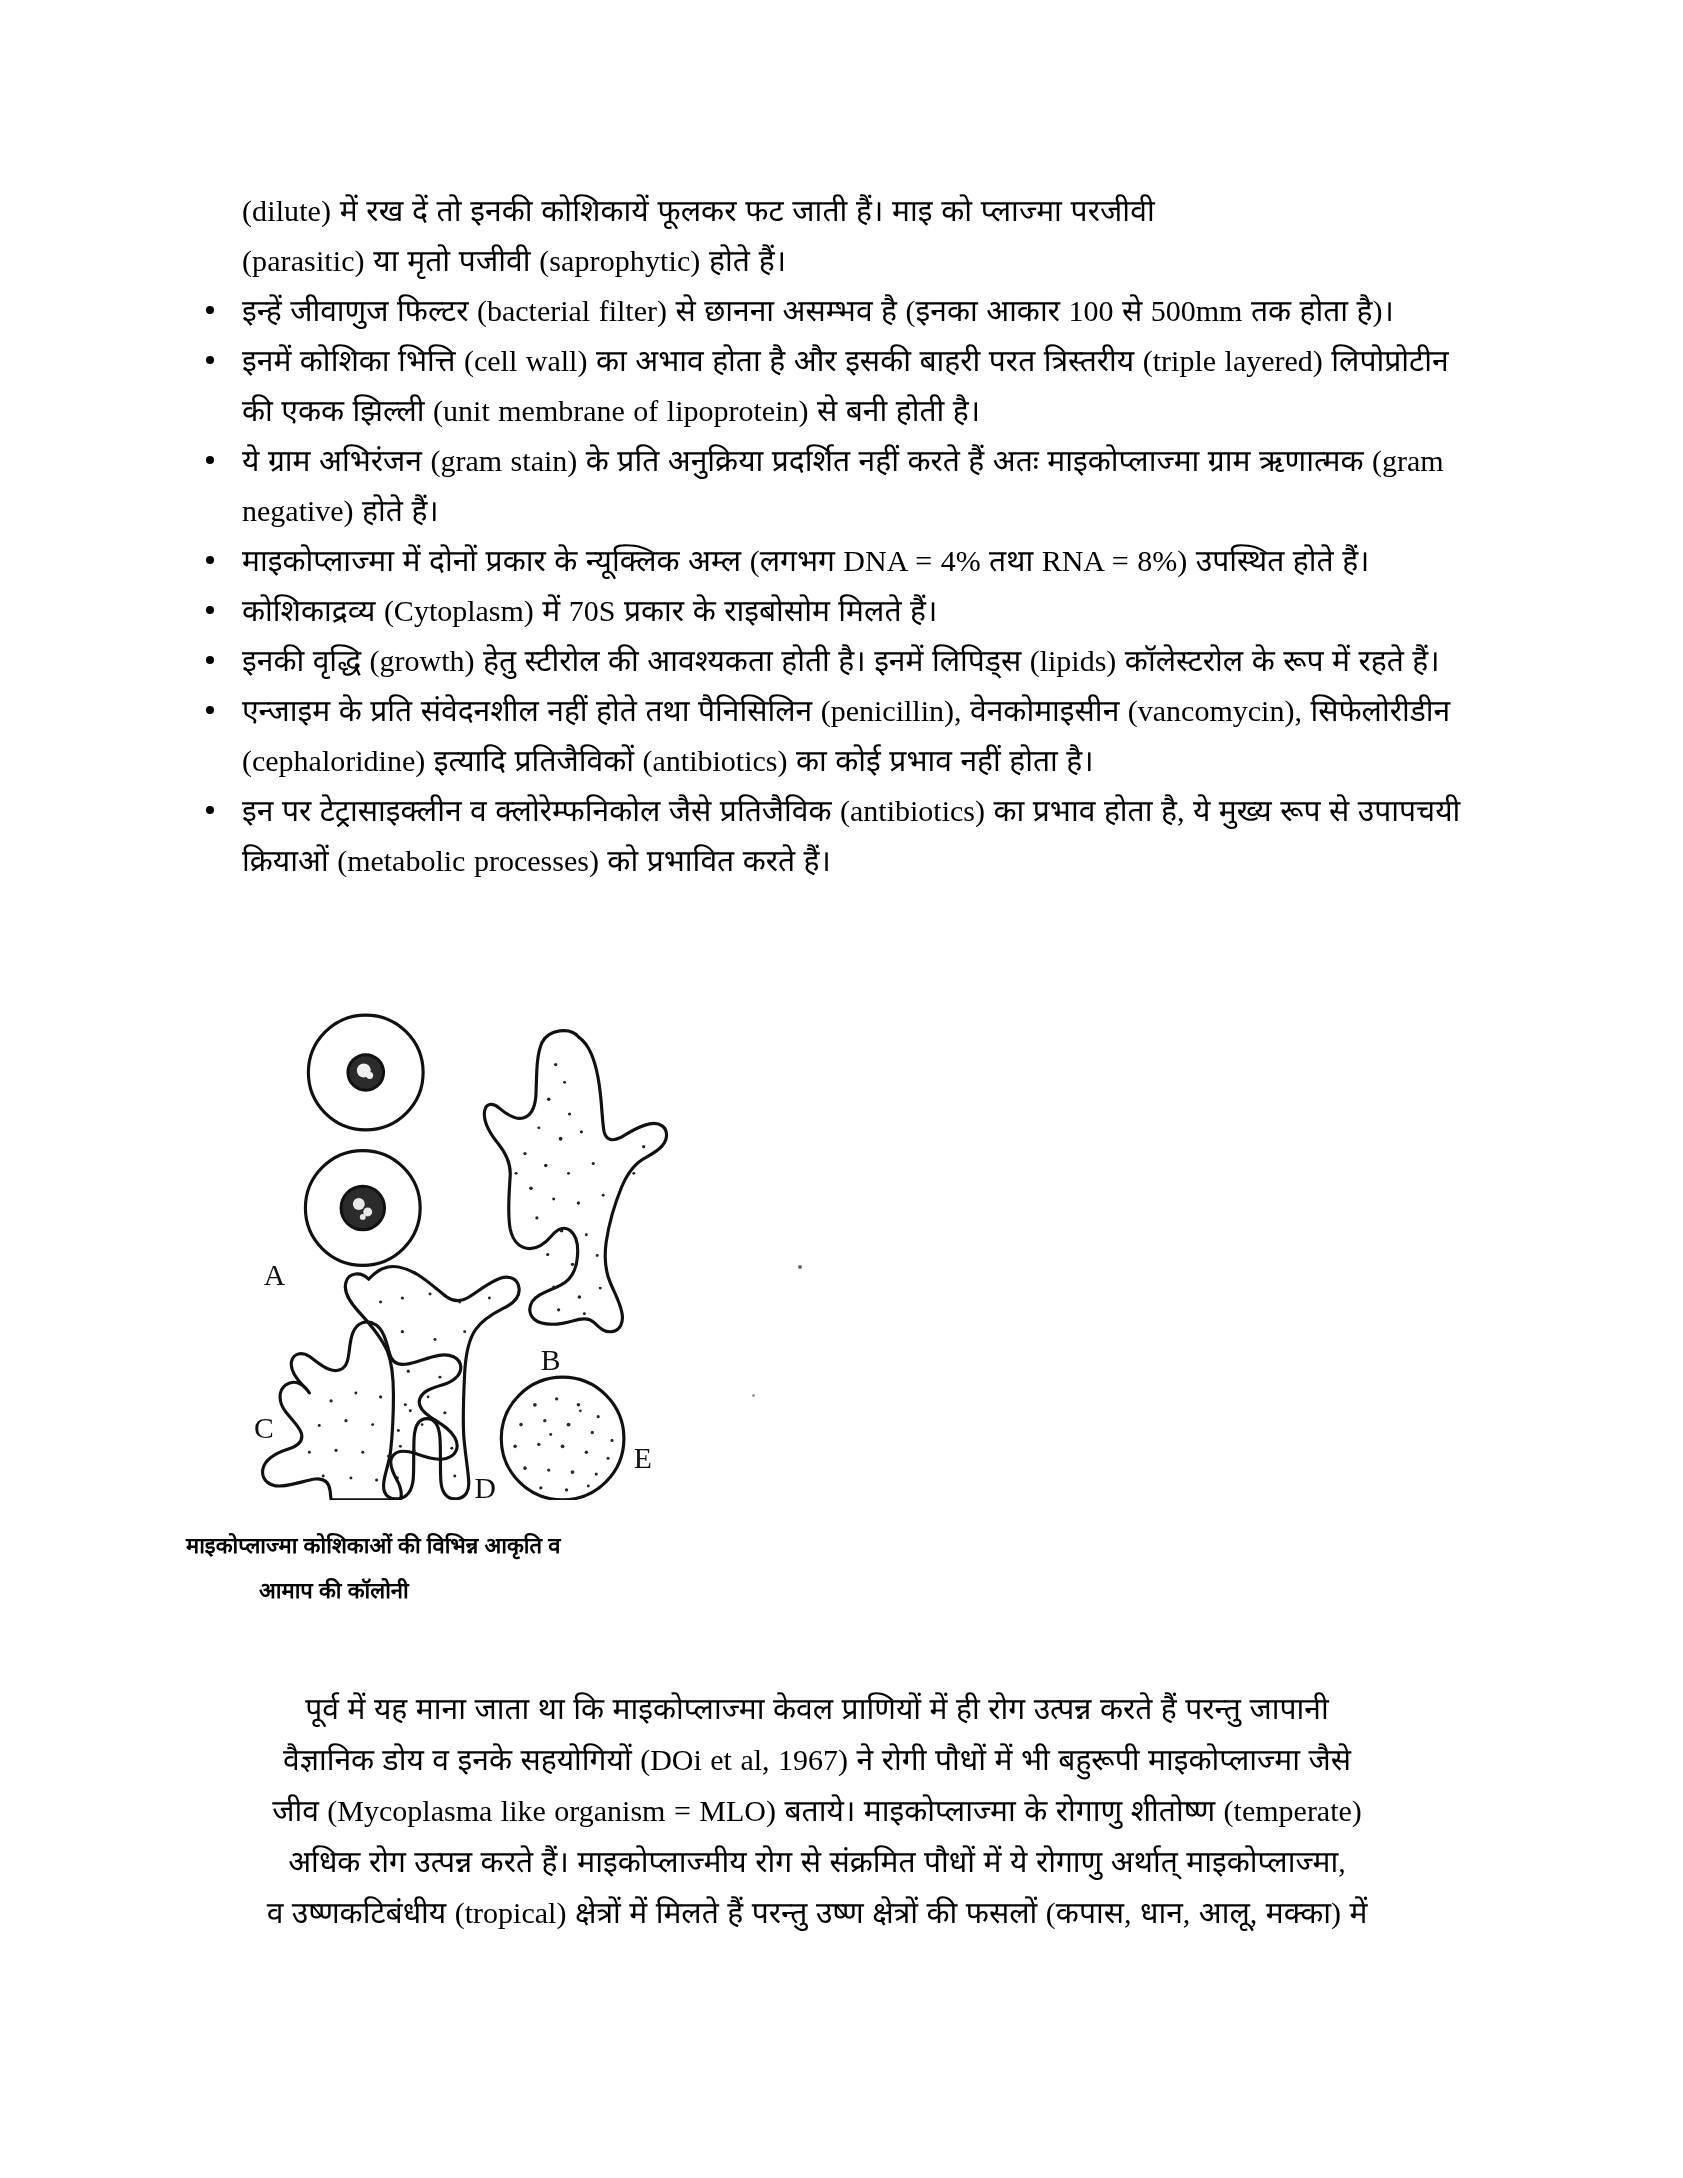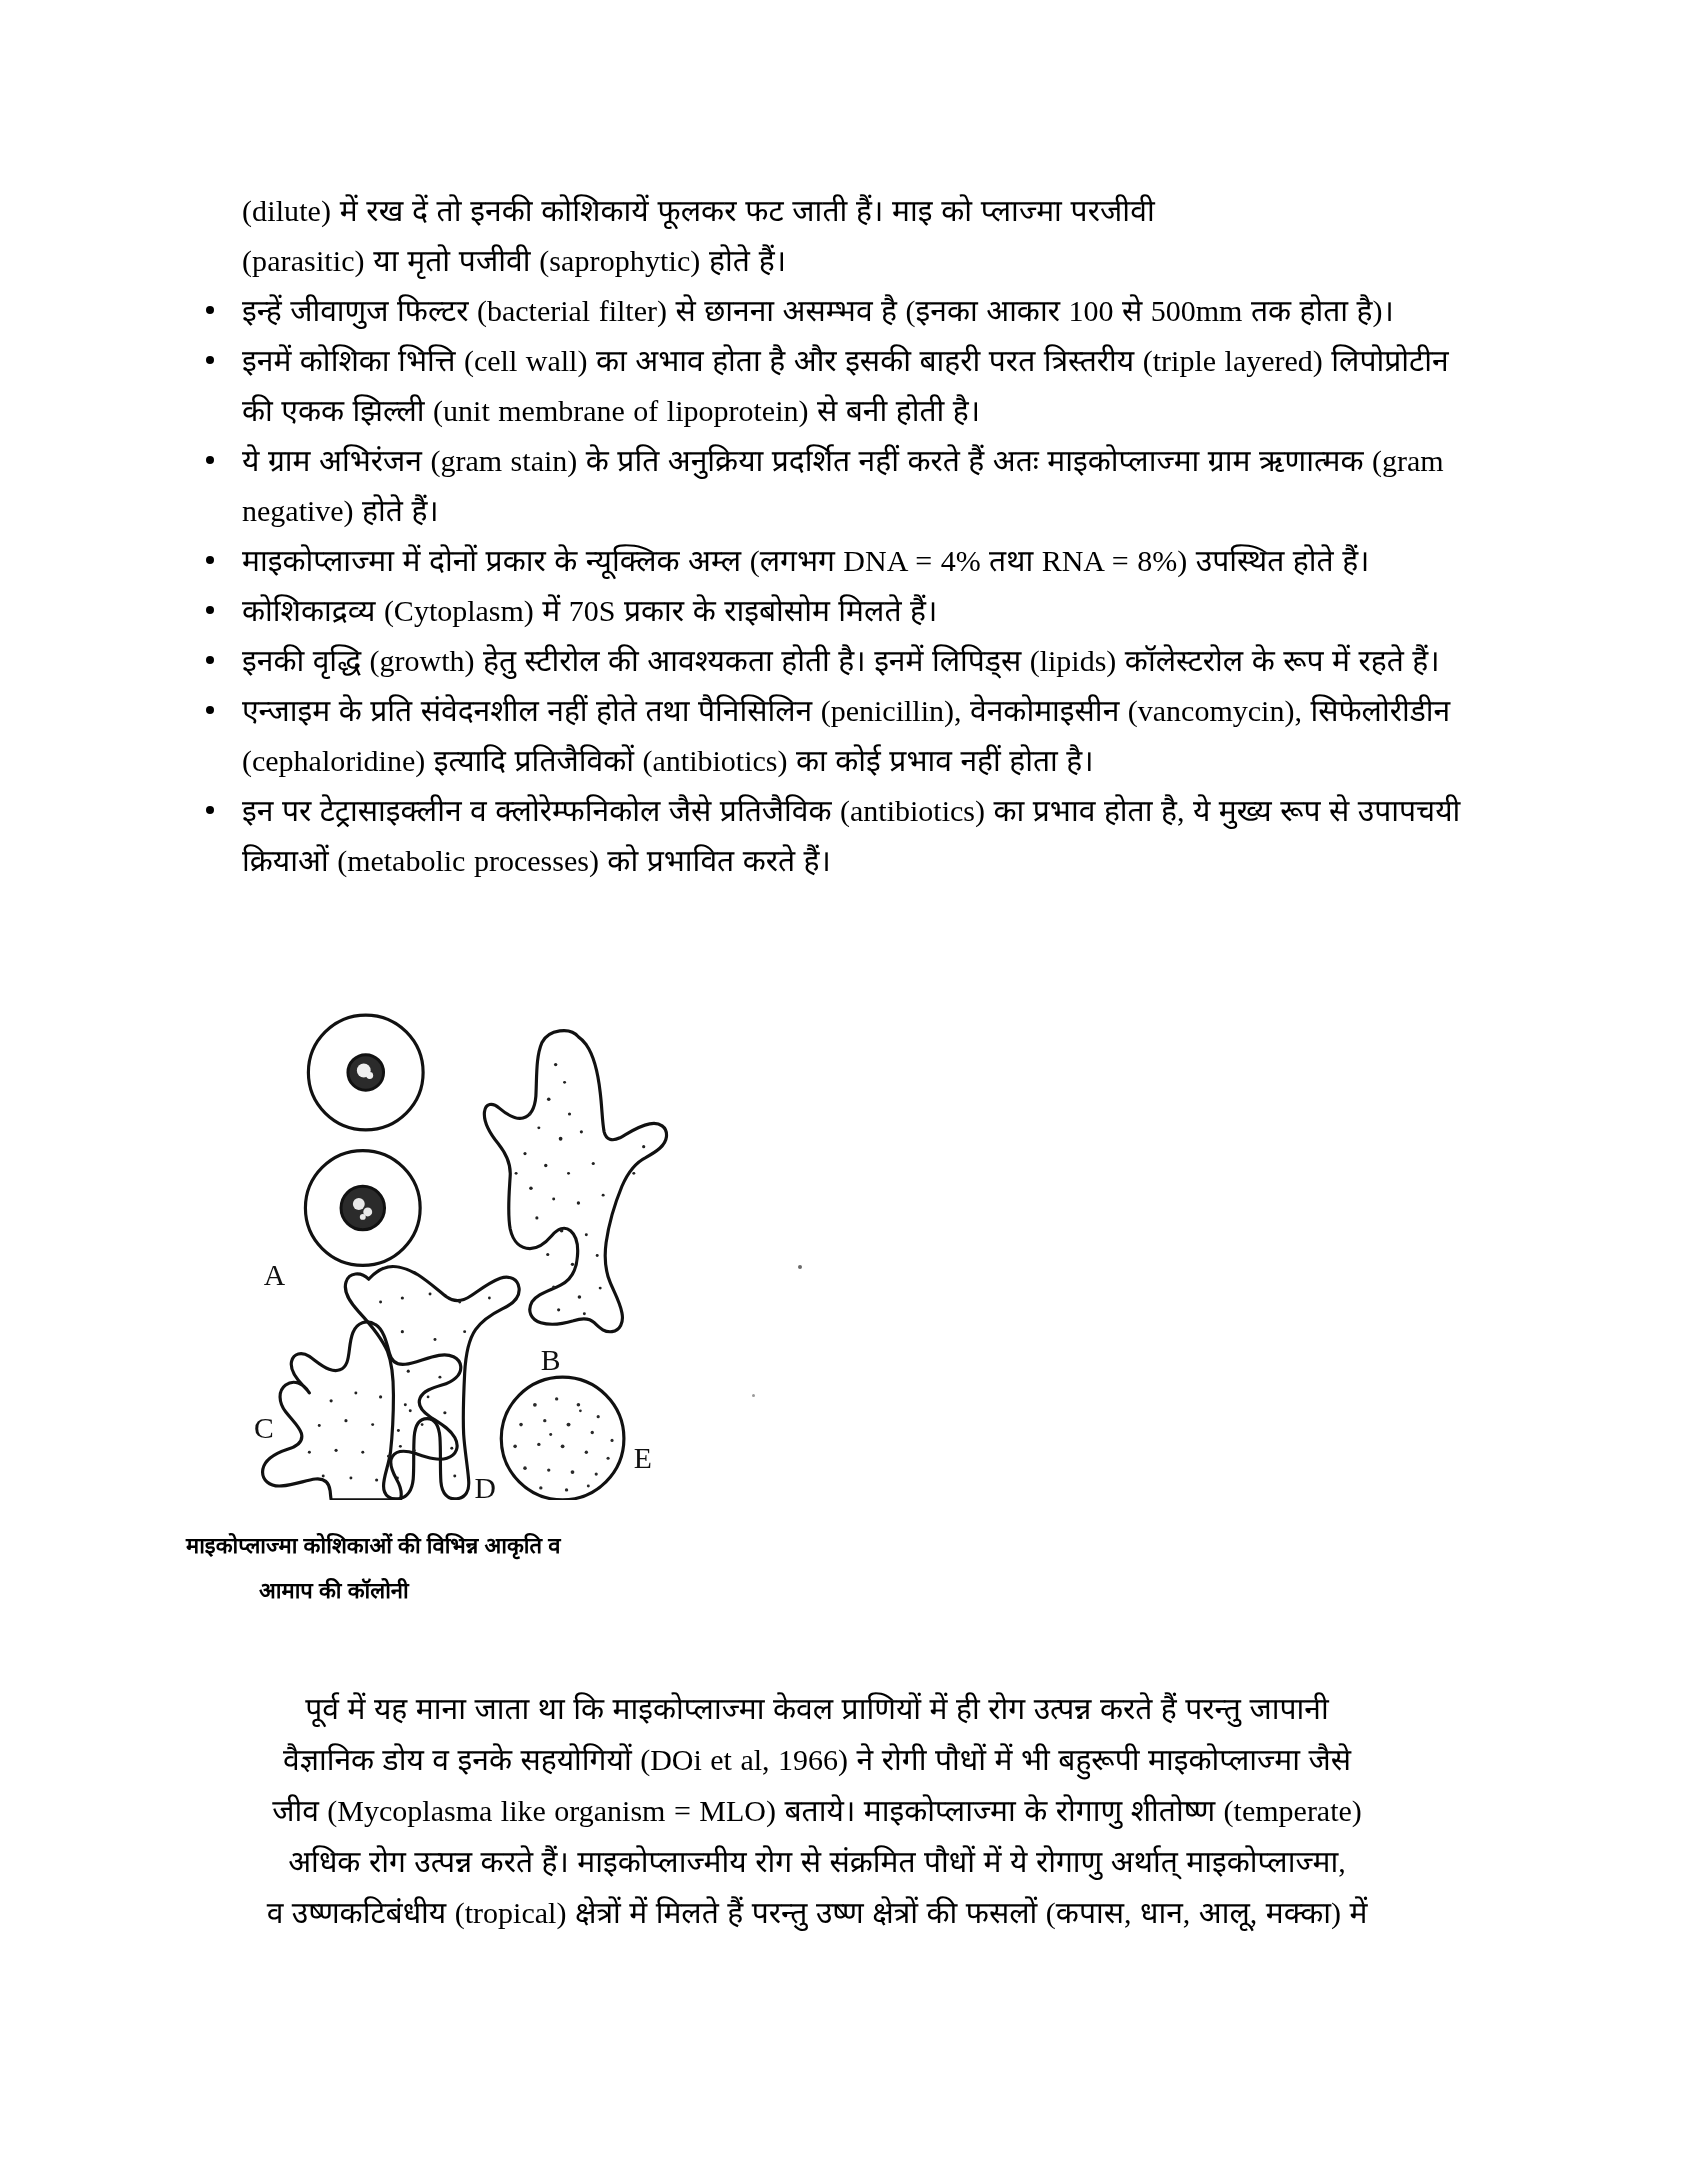--- a/index.html
+++ b/index.html
@@ -393,20 +393,20 @@
   <span class="stray-dot"></span>
   <span class="stray-dot2"></span>
 
   <div class="caption">
     <span class="line1">माइकोप्लाज्मा कोशिकाओं की विभिन्न आकृति व</span>
     <span class="line2">आमाप की कॉलोनी</span>
   </div>
 
   <div class="closing">
     <p>पूर्व में यह माना जाता था कि माइकोप्लाज्मा केवल प्राणियों में ही रोग उत्पन्न करते हैं परन्तु जापानी</p>
-    <p>वैज्ञानिक डोय व इनके सहयोगियों (DOi et al, 1966) ने रोगी पौधों में भी बहुरूपी माइकोप्लाज्मा जैसे</p>
+    <p>वैज्ञानिक डोय व इनके सहयोगियों (DOi et al, 1967) ने रोगी पौधों में भी बहुरूपी माइकोप्लाज्मा जैसे</p>
     <p>जीव (Mycoplasma like organism = MLO) बताये। माइकोप्लाज्मा के रोगाणु शीतोष्ण (temperate)</p>
     <p>अधिक रोग उत्पन्न करते हैं। माइकोप्लाज्मीय रोग से संक्रमित पौधों में ये रोगाणु अर्थात् माइकोप्लाज्मा,</p>
     <p>व उष्णकटिबंधीय (tropical) क्षेत्रों में मिलते हैं परन्तु उष्ण क्षेत्रों की फसलों (कपास, धान, आलू, मक्का) में</p>
   </div>
 
 </div>
 
 
 </body></html>

